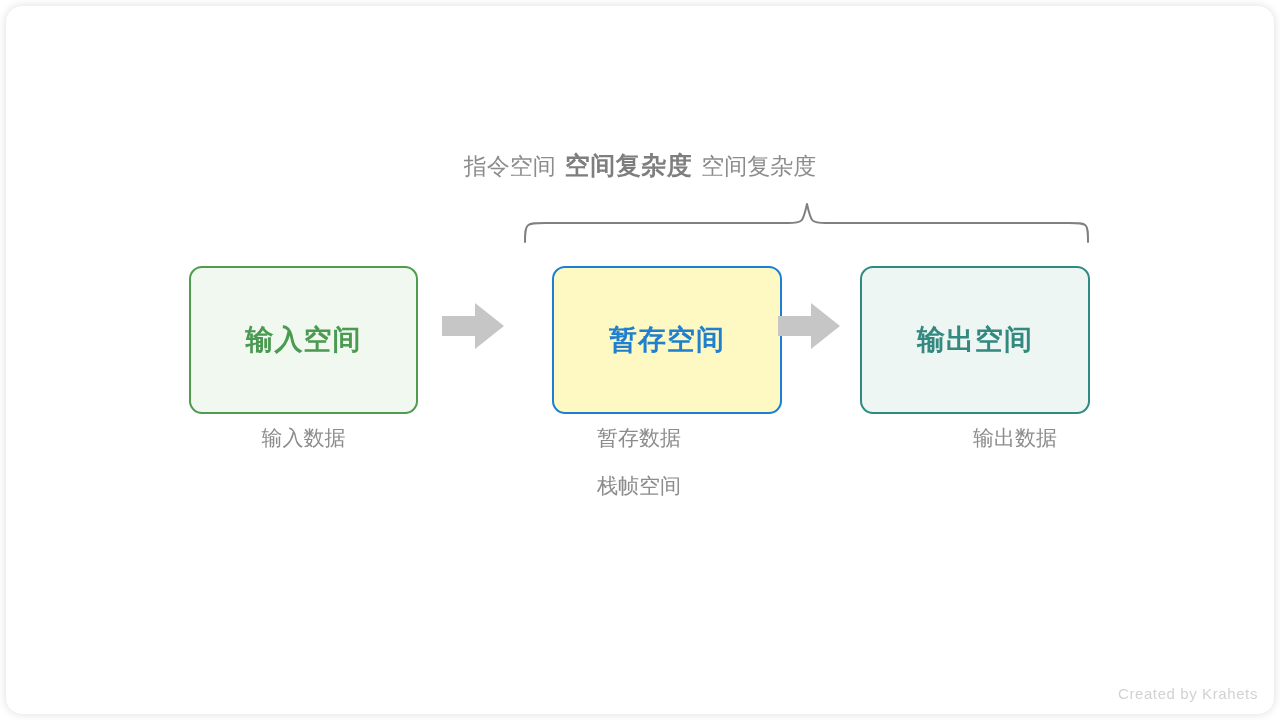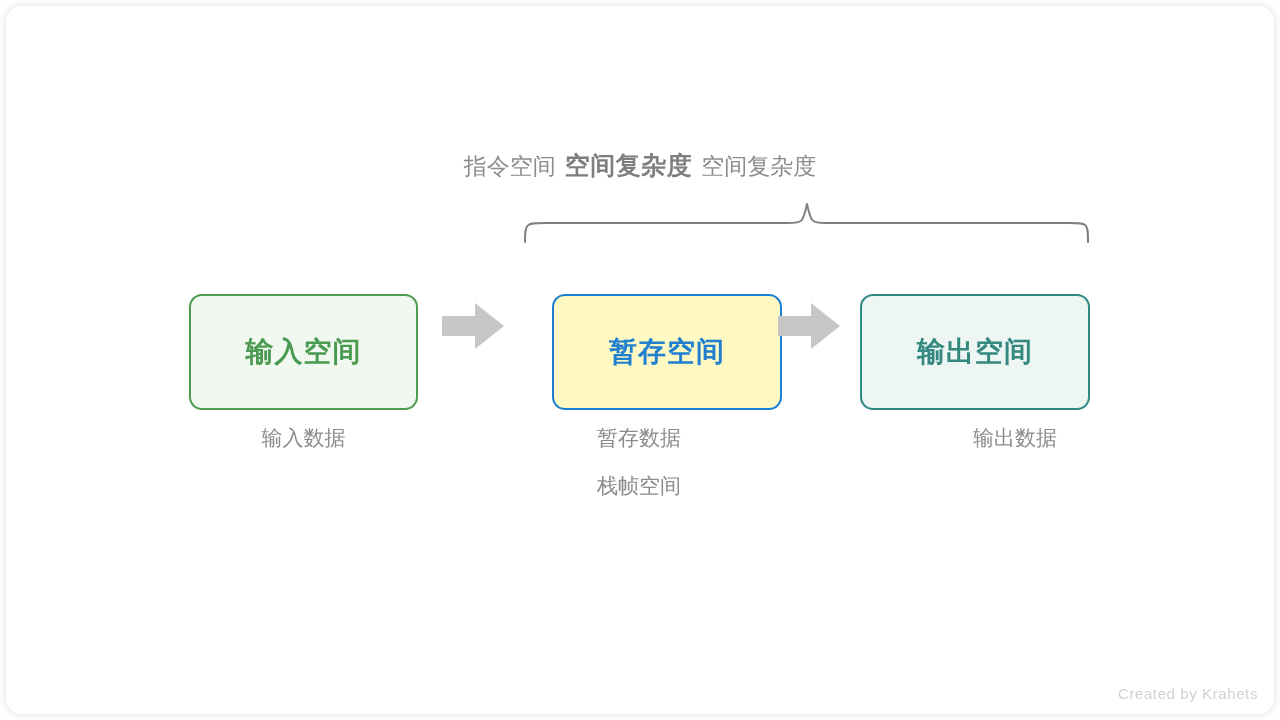--- a/index.html
+++ b/index.html
@@ -67,22 +67,21 @@
     border-radius: 13px;
     border-width: 2px;
     border-style: solid;
     display: flex;
     align-items: center;
     justify-content: center;
     font-size: 28px;
     font-weight: bold;
     letter-spacing: 1px;
     top: 266px;
-    height: 116px;
-    margin-top: 28px;
+    height: 148px;
   }
   #box-input {
     left: 189px;
     width: 229px;
     border-color: #4f9b4f;
     background: #f0f8ef;
     color: #4a9a52;
   }
   #box-temp {
     left: 552px;

